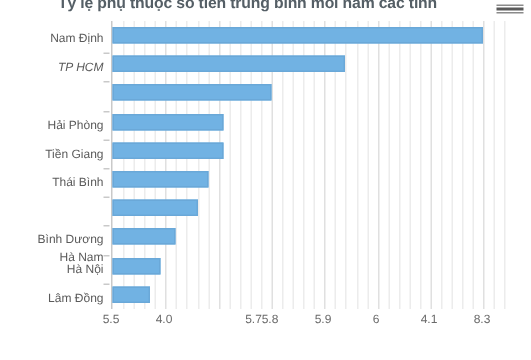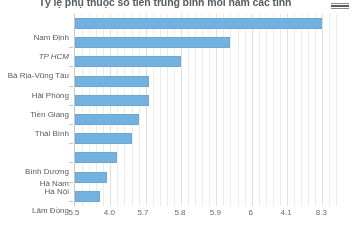--- a/index.html
+++ b/index.html
@@ -103,21 +103,21 @@
     height: 11px;
     background: #71b2e3;
     border: 1px solid #6aa8d8;
     box-sizing: border-box;
   }
 
   
   #ylabels {
     position: absolute;
     left: 0;
-    top: 28px;
+    top: 16px;
     width: 69px;
     height: 192px;
   }
   .ylabel {
     position: absolute;
     right: 0;
     height: 19.2px;
     line-height: 19.2px;
     font-size: 8px;
     color: #5b5b5b;
@@ -160,21 +160,20 @@
   <div id="legend">
     <div class="lg-bar thin"></div>
     <div class="lg-bar"></div>
     <div class="lg-bar thin"></div>
   </div>
 
   <div id="ylabels">
       <div class="ylabel" style="top: 0px; height: 19.2px; line-height: 19.2px;">Nam Định</div>
       <div class="ylabel" style="top: 19.2px; height: 19.2px; line-height: 19.2px; font-style: italic;">TP HCM</div>
       <div class="ytick" style="top: 19.2px;"></div>
-      <div class="ylabel" style="top: 38.4px; height: 19.2px; line-height: 19.2px;">Bà Rịa-Vũng Tàu</div>
       <div class="ytick" style="top: 38.4px;"></div>
       <div class="ylabel" style="top: 57.6px; height: 19.2px; line-height: 19.2px;">Hải Phòng</div>
       <div class="ytick" style="top: 57.6px;"></div>
       <div class="ylabel" style="top: 76.8px; height: 19.2px; line-height: 19.2px;">Tiền Giang</div>
       <div class="ytick" style="top: 76.8px;"></div>
       <div class="ylabel" style="top: 96px; height: 19.2px; line-height: 19.2px;">Thái Bình</div>
       <div class="ytick" style="top: 96px;"></div>
       <div class="ylabel" style="top: 115.2px; height: 19.2px; line-height: 19.2px; margin-top: 31px;">Hà Nam</div>
       <div class="ytick" style="top: 115.2px;"></div>
       <div class="ylabel" style="top: 134.4px; height: 19.2px; line-height: 19.2px; text-align: right;">Bình Dương</div>
@@ -255,21 +254,21 @@
         </div>
         <div class="row" style="top: 172.8px; height: 19.2px;">
           <div class="bar" title="Lâm Đồng: 5.57" style="width: 24.73px; background: rgb(113, 178, 227); border-color: rgb(106, 168, 216);"></div>
         </div>
       </div>
   </div>
 
   <div id="xlabels">
       <div class="xlabel" style="left: 74px;">5.5</div>
       <div class="xlabel" style="left: 109.33px;">4.0</div>
-      <div class="xlabel" style="left: 132px; padding-left: 22px;">5.7</div>
+      <div class="xlabel" style="left: 158px; padding-left: 22px;">5.7</div>
       <div class="xlabel" style="left: 180px;">5.8</div>
       <div class="xlabel" style="left: 215.33px;">5.9</div>
       <div class="xlabel" style="left: 250.67px;">6</div>
       <div class="xlabel" style="left: 286px;">4.1</div>
       <div class="xlabel" style="left: 321.33px;">8.3</div>
     </div>
 
 </div>
 
 </body></html>

